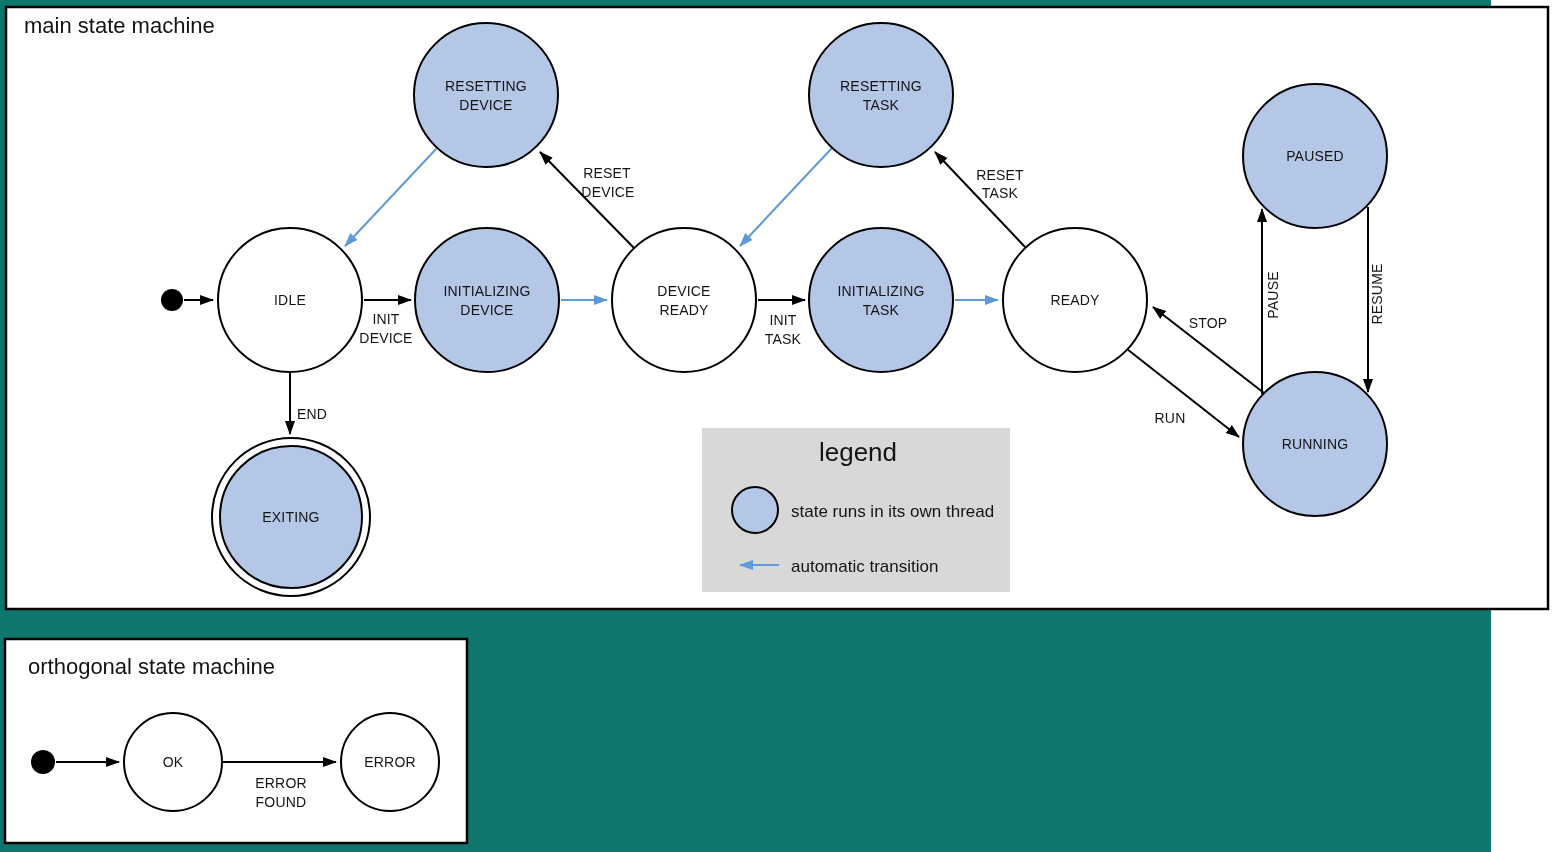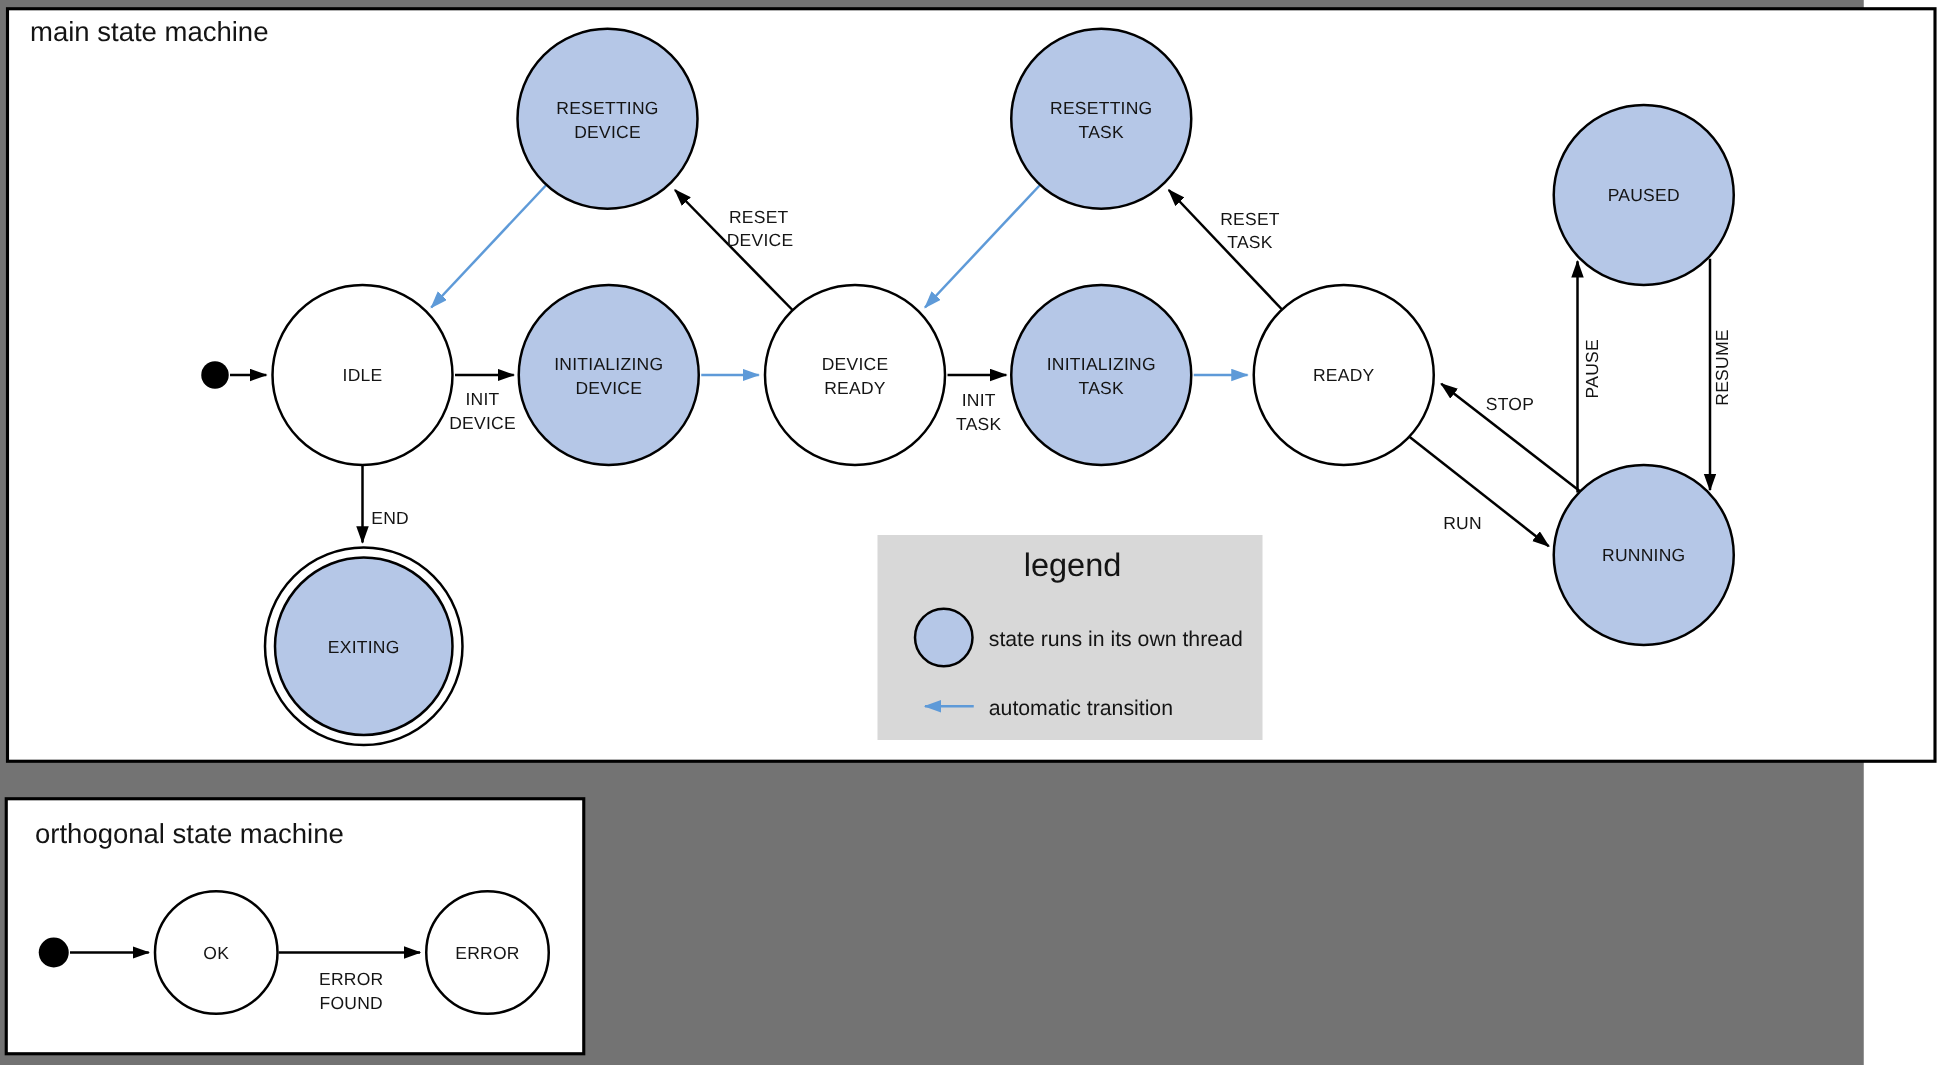--- a/index.html
+++ b/index.html
@@ -1,16 +1,16 @@
 <!DOCTYPE html>
 <html style="--state-thread-fill: #b5c7e7; --auto-transition: #5e9ad8; --legend-bg: #d8d8d8; --line: #000000;"><head>
 <meta charset="utf-8">
 <style>
   html,body{margin:0;padding:0;background:#ffffff;}
-  .canvas{position:relative;width:1491px;height:852px;background:#737373;}
+  .canvas{position:relative;width:1491px;height:852px;background:#0f766e;}
   svg text{font-family:"Liberation Sans",sans-serif;fill:#141414;}
   .panel{fill:#ffffff;stroke:#000000;stroke-width:2.5;}
   .panel-title{font-size:22px;}
   .node{fill:#ffffff;stroke:#000000;stroke-width:2;}
   .node.thread{fill:var(--state-thread-fill,#b5c7e7);}
   .initial-dot{fill:#000000;stroke:none;}
   .state-label{font-size:14px;text-anchor:middle;letter-spacing:0.2px;}
   .trans-label{font-size:14px;text-anchor:middle;letter-spacing:0.2px;}
   .trans-label.start{text-anchor:start;}
   .edge{stroke:#000000;stroke-width:2;fill:none;}

